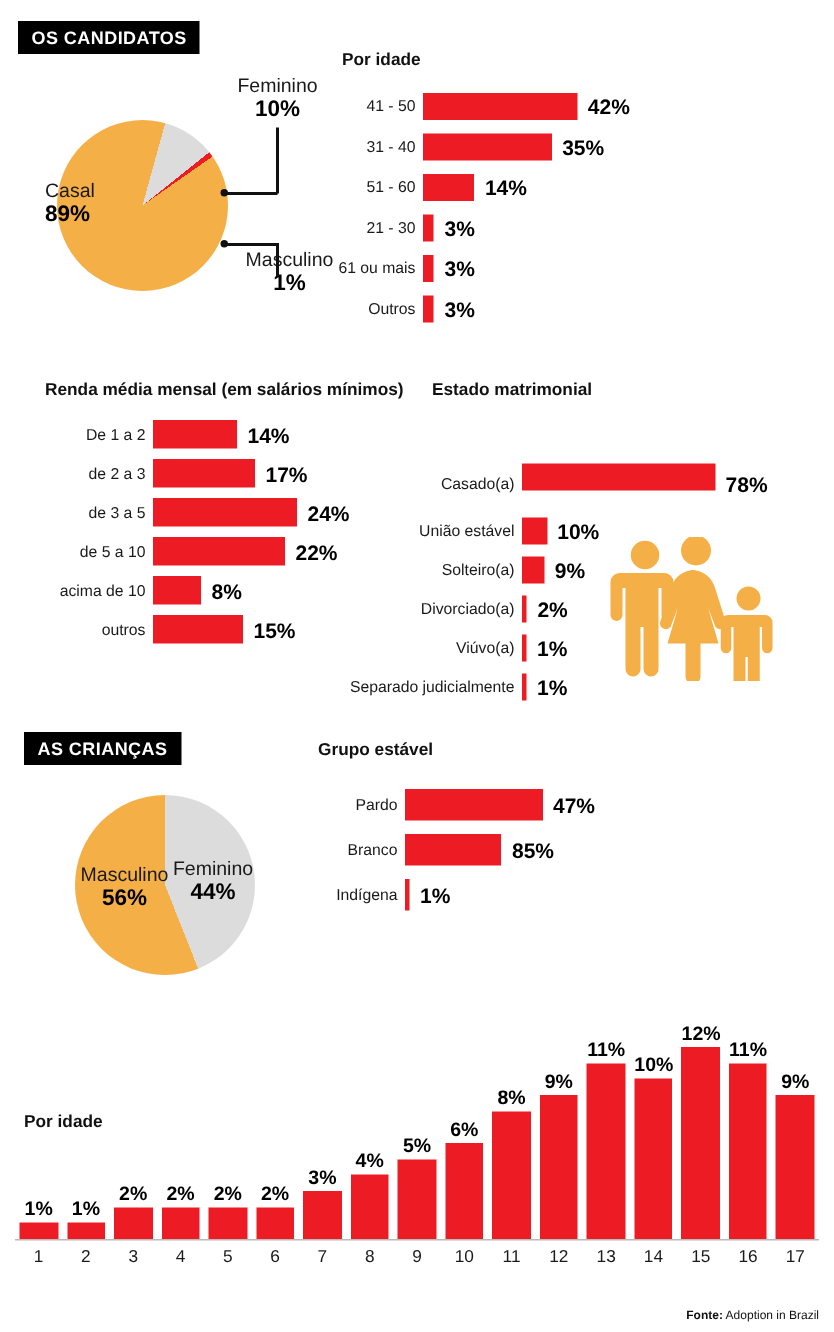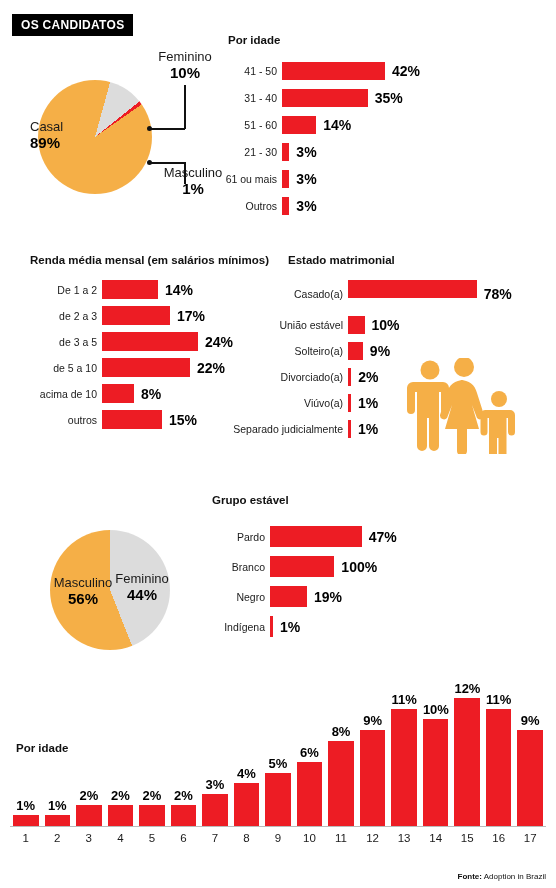--- a/index.html
+++ b/index.html
@@ -255,21 +255,21 @@
       </div>
       <div class="hbar-row" style="height: 19px; margin-bottom: 7px;">
         <span class="hbar-label" style="width: 74px;">outros</span>
         <div class="hbar-fill" style="width: 60px; height: 19px;"></div>
         <span class="hbar-val" style="left: 67px;">15%</span>
       </div>
     </div>
 
   <div class="chart-title" style="left:288px; top:254px;">Estado matrimonial</div>
   <div id="chart-matrimonial" class="hbar-chart" style="left:348px; top:280px; width:180px;">
-      <div class="hbar-row" style="height: 28px; margin-bottom: 8px;">
+      <div class="hbar-row" style="height: 28px; margin-bottom: 8px; margin-top: 29px;">
         <span class="hbar-label" style="width: 130px;">Casado(a)</span>
         <div class="hbar-fill" style="width: 128.7px; height: 18px;"></div>
         <span class="hbar-val" style="left: 135.7px;">78%</span>
       </div>
       <div class="hbar-row" style="height: 18px; margin-bottom: 8px;">
         <span class="hbar-label" style="width: 130px;">União estável</span>
         <div class="hbar-fill" style="width: 16.5px; height: 18px;"></div>
         <span class="hbar-val" style="left: 23.5px;">10%</span>
       </div>
       <div class="hbar-row" style="height: 18px; margin-bottom: 8px;">
@@ -301,20 +301,21 @@
       <path d="M13 24 h26 a6 6 0 0 1 6 6 v22 a4 4 0 0 1 -8 0 v-18 h-2 v54 a5 5 0 0 1 -10 0 v-28 h-2 v28 a5 5 0 0 1 -10 0 v-54 h-2 v18 a4 4 0 0 1 -8 0 v-22 a6 6 0 0 1 6 -6 z"></path>
 
       <circle cx="60" cy="9" r="10"></circle>
       <path d="M60 22 c-9 0 -15 5 -17 13 l-7 22 a4 4 0 0 0 7 3 l5 -13 -7 24 h12 v22 a5 5 0 0 0 10 0 v-22 h12 l-7 -24 5 13 a4 4 0 0 0 7 -3 l-7 -22 c-2 -8 -8 -13 -17 -13 z"></path>
 
       <circle cx="95" cy="41" r="8"></circle>
       <path d="M84 52 h22 a5 5 0 0 1 5 5 v17 a3.5 3.5 0 0 1 -7 0 v-14 h-1.5 v40 a4 4 0 0 1 -8 0 v-20 h-1.5 v20 a4 4 0 0 1 -8 0 v-40 h-1.5 v14 a3.5 3.5 0 0 1 -7 0 v-17 a5 5 0 0 1 5 -5 z"></path>
     </g>
   </svg>
 
+  <div class="badge" style="left:16px; top:488px;">AS CRIANÇAS</div>
 
   <div id="pie-criancas" class="pie" style="left: 50px; top: 530px; width: 120px; height: 120px; background: conic-gradient(rgb(220, 220, 220) 0deg, rgb(220, 220, 220) 158.4deg, rgb(245, 175, 71) 158.4deg, rgb(245, 175, 71) 360deg);"></div>
 
   <div class="pie-label" style="left:52px; top:576px; width:62px;">
     <span class="name">Masculino</span>
     <span class="val">56%</span>
   </div>
 
   <div class="pie-label" style="left:114px; top:572px; width:56px;">
     <span class="name">Feminino</span>
@@ -324,26 +325,21 @@
   <div class="chart-title" style="left:212px; top:494px;">Grupo estável</div>
   <div id="chart-etnico" class="hbar-chart" style="left:270px; top:526px; width:150px;">
       <div class="hbar-row" style="height: 21px; margin-bottom: 9px;">
         <span class="hbar-label" style="width: 62px;">Pardo</span>
         <div class="hbar-fill" style="width: 91.65px; height: 21px;"></div>
         <span class="hbar-val" style="left: 98.65px;">47%</span>
       </div>
       <div class="hbar-row" style="height: 21px; margin-bottom: 9px;">
         <span class="hbar-label" style="width: 62px;">Branco</span>
         <div class="hbar-fill" style="width: 64.35px; height: 21px;"></div>
-        <span class="hbar-val" style="left: 71.35px;">100%</span>
-      </div>
-      <div class="hbar-row" style="height: 21px; margin-bottom: 9px;">
-        <span class="hbar-label" style="width: 62px;">Negro</span>
-        <div class="hbar-fill" style="width: 37.05px; height: 21px;"></div>
-        <span class="hbar-val" style="left: 44.05px;">19%</span>
+        <span class="hbar-val" style="left: 71.35px;">85%</span>
       </div>
       <div class="hbar-row" style="height: 21px; margin-bottom: 9px;">
         <span class="hbar-label" style="width: 62px;">Indígena</span>
         <div class="hbar-fill" style="width: 3px; height: 21px;"></div>
         <span class="hbar-val" style="left: 10px;">1%</span>
       </div>
     </div>
 
   <div class="chart-title" style="left:16px; top:742px;">Por idade</div>
   <div id="chart-vidade" class="vchart" style="left:10px; top:686px; width:536px; height:170px;">

